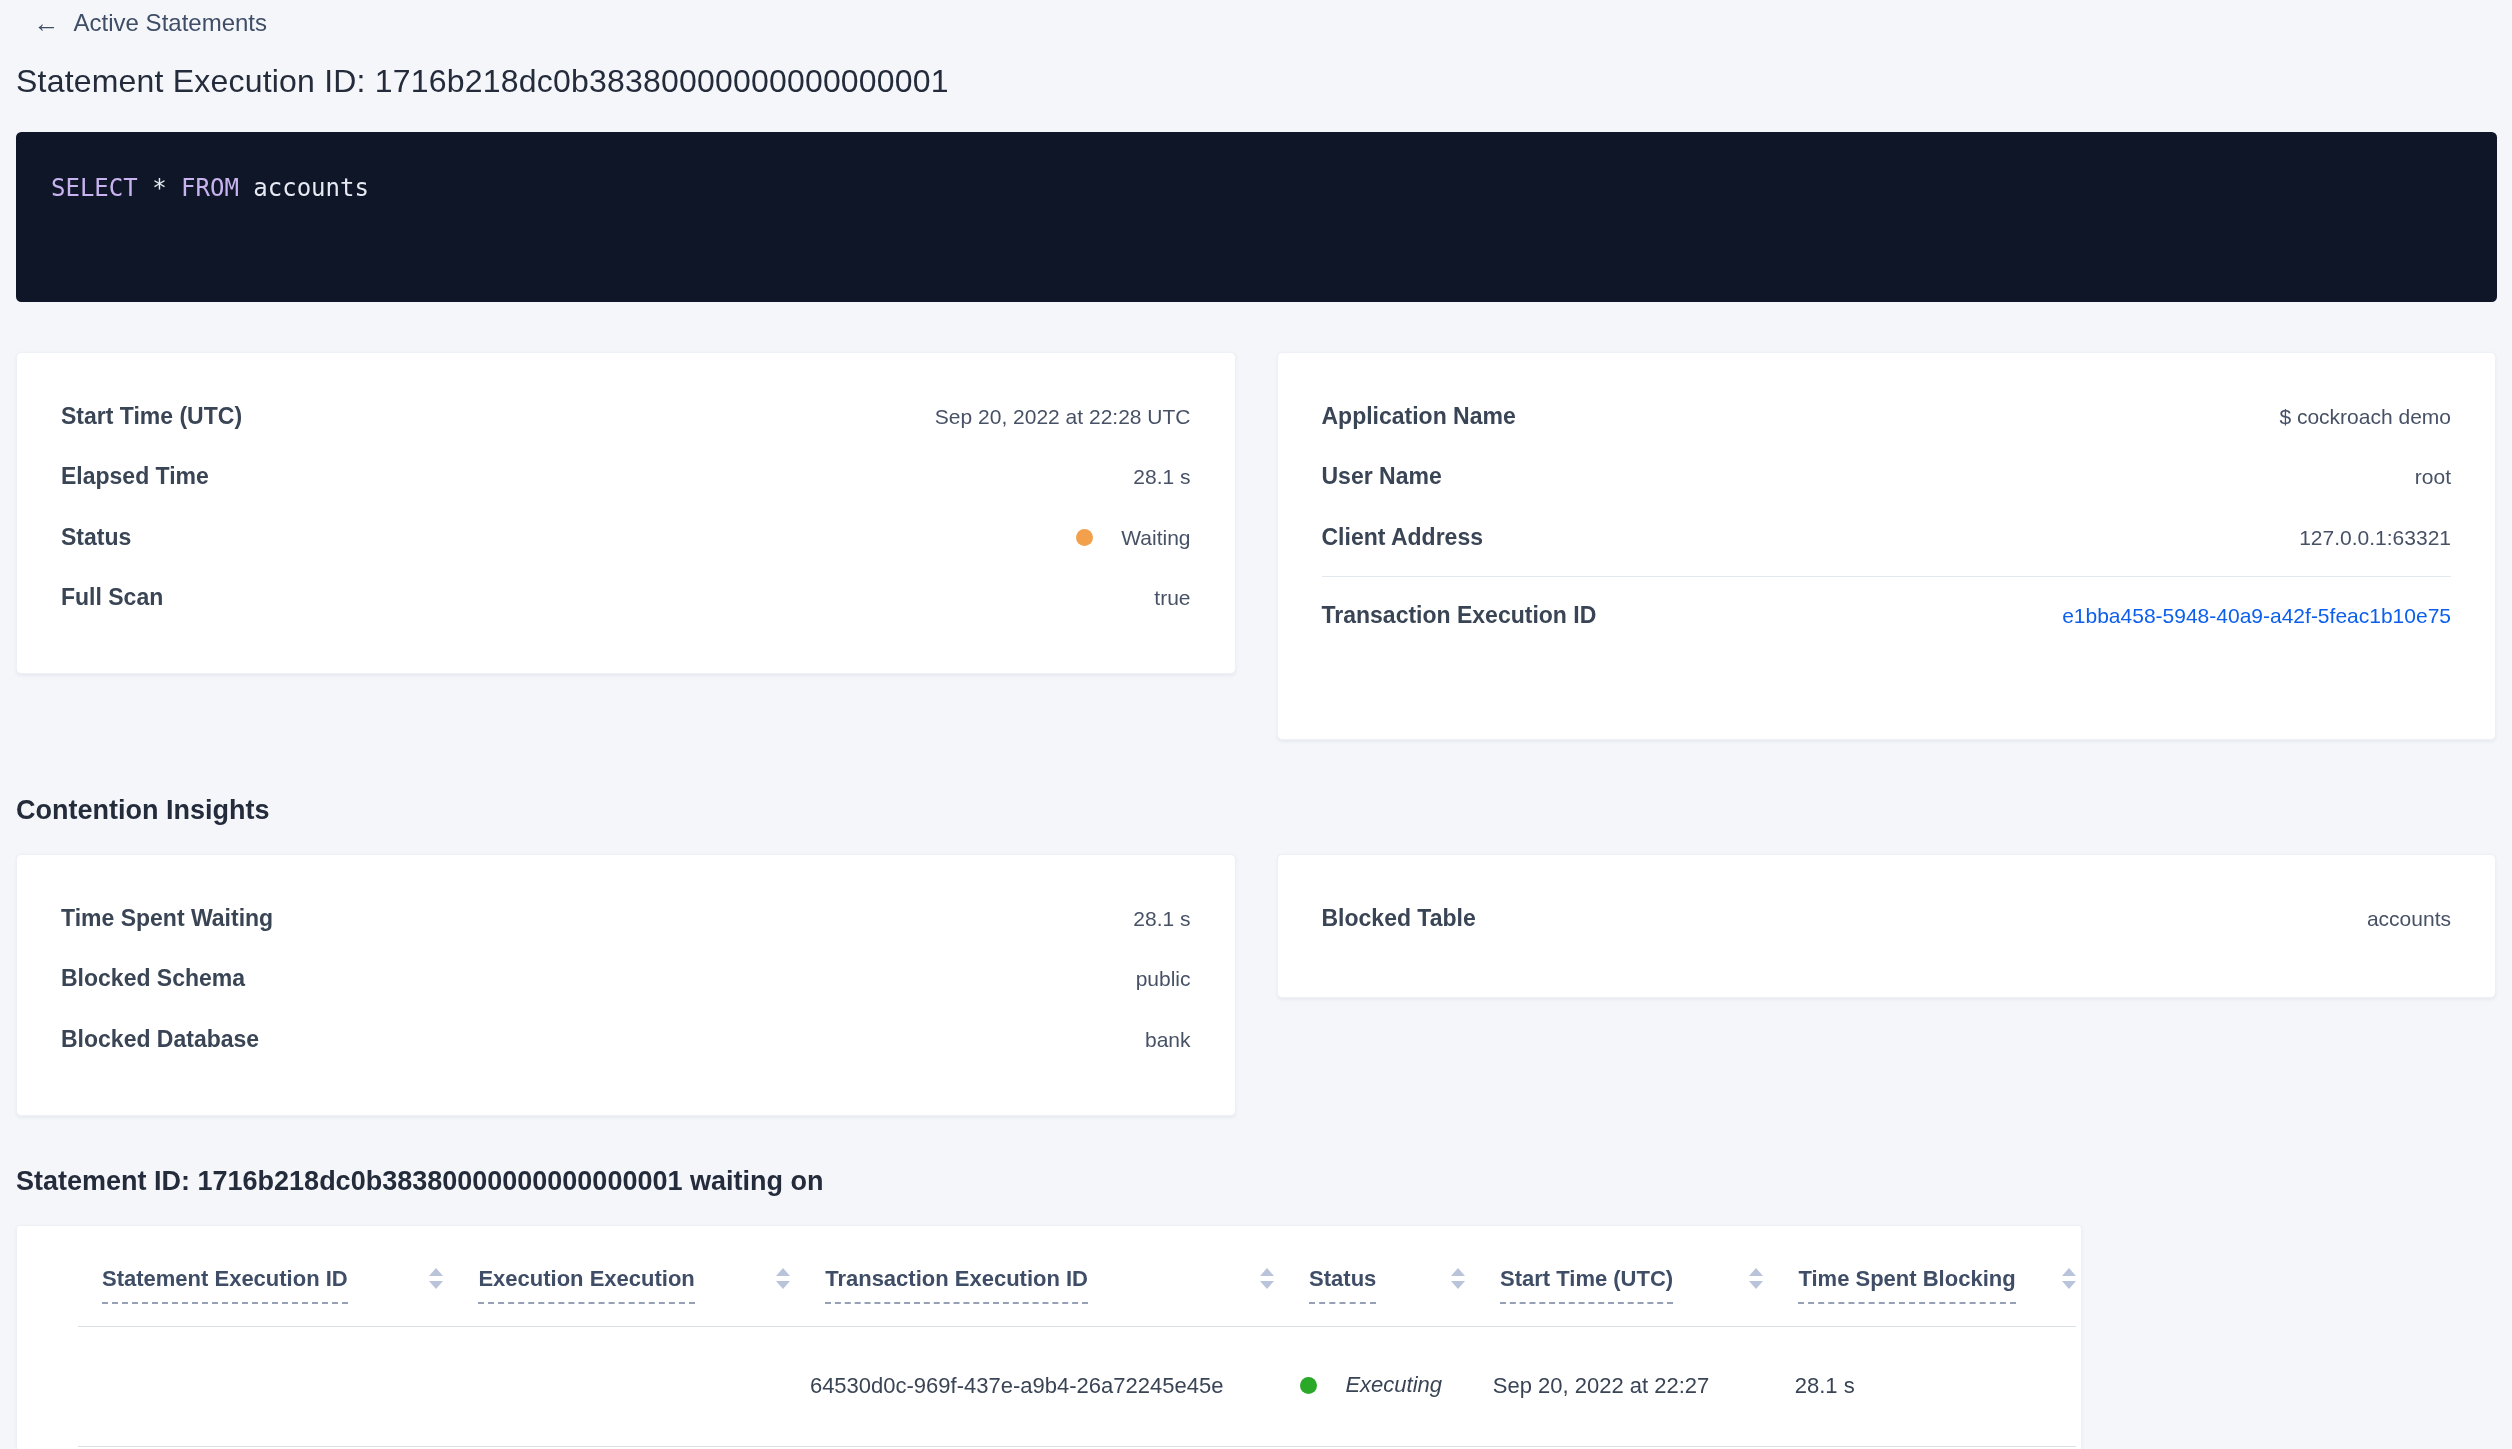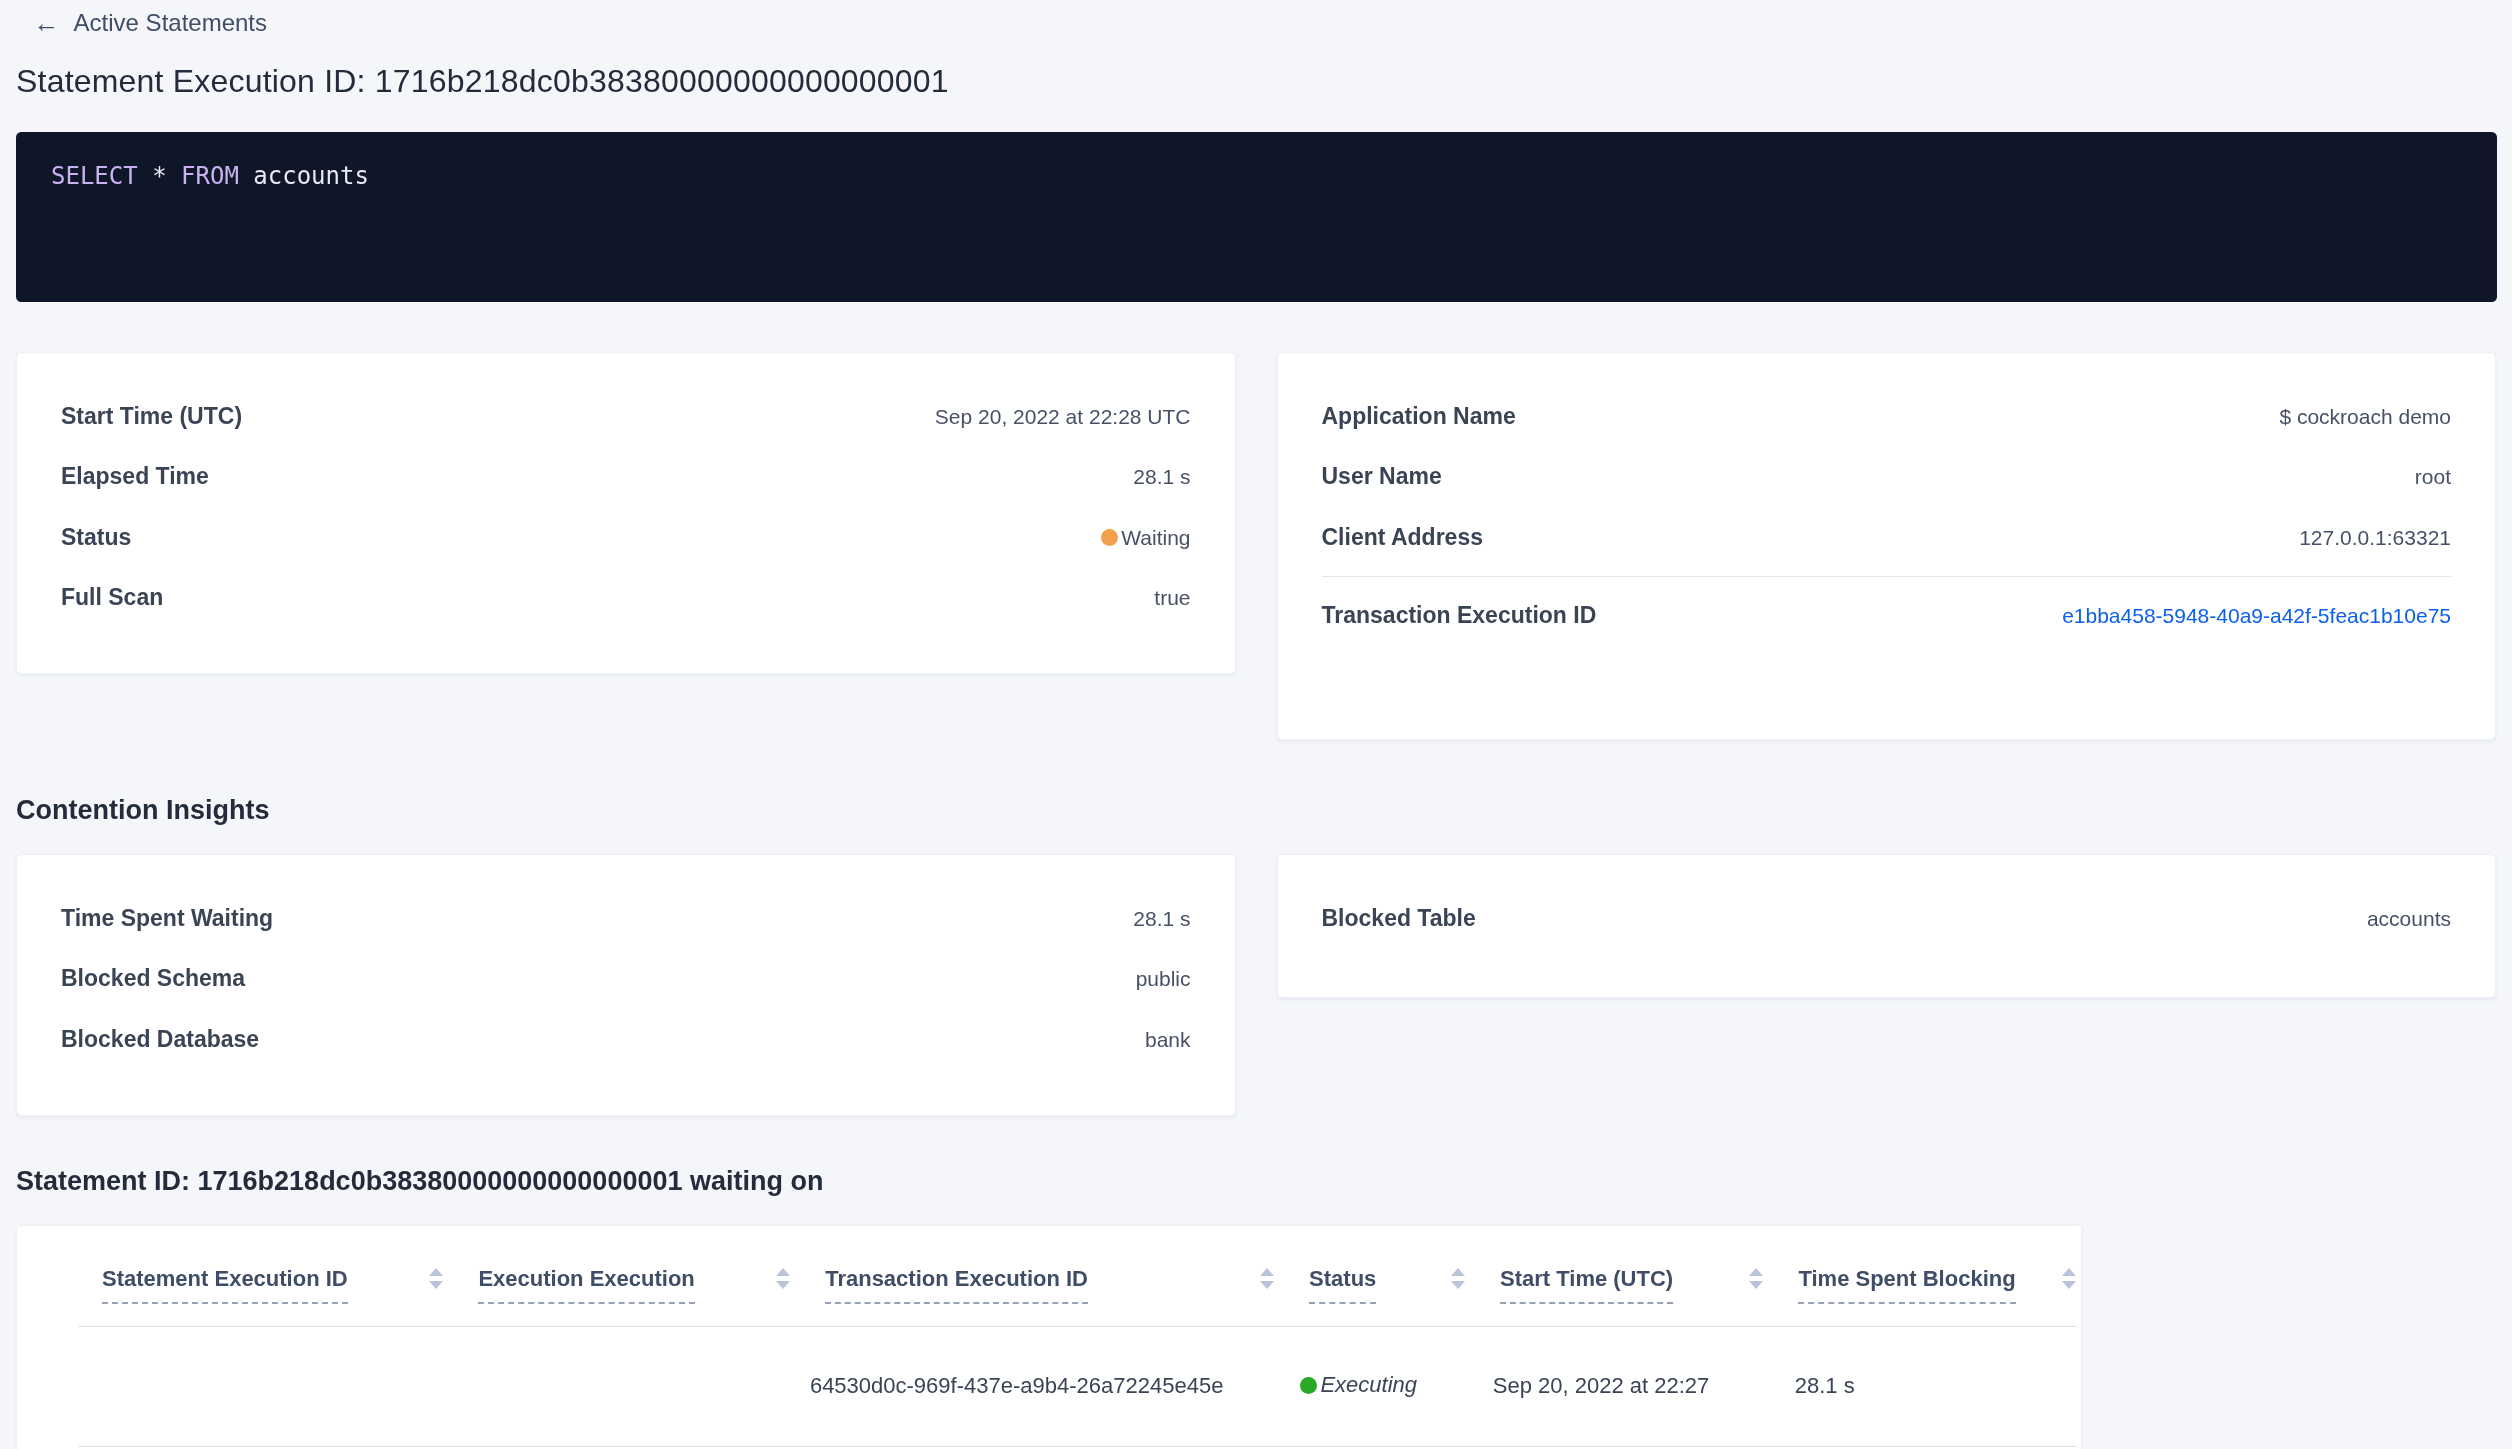--- a/index.html
+++ b/index.html
@@ -24,21 +24,21 @@
   .page-title {
     margin-top: 26px;
     font-size: 32px; font-weight: 400; color: #242c3c;
     letter-spacing: 0.2px;
   }
 
   
   .sql-box {
     margin-top: 32px; height: 170px; width: 2481px;
     background: #0e1627; border-radius: 5.3px;
-    padding: 28px 35px;
+    padding: 40px 35px;
   }
   .sql-code {
     font-family: "DejaVu Sans Mono", monospace;
     font-size: 24px; line-height: 32px; white-space: pre;
     color: #e7eaf2;
   }
   .sql-kw { color: #c8b3f0; }
 
   
   .cards-row { display: flex; gap: 41px; align-items: flex-start; }
@@ -50,21 +50,21 @@
   }
   .kv-row {
     display: flex; justify-content: space-between; align-items: center;
     line-height: 35px; min-height: 35px;
   }
   .kv-row + .kv-row { margin-top: 25.5px; }
   .kv-label { font-size: 23px; font-weight: 700; color: #394455; }
   .kv-value { font-size: 21px; color: #475166; text-align: right; }
   .kv-link { color: #0b5fec; cursor: pointer; text-decoration: none; }
   .card-divider { border: none; border-top: 0.9px solid #e3e8f0; margin: 21px 0; }
-  .status-value { display: inline-flex; align-items: center; gap: 3px; }
+  .status-value { display: inline-flex; align-items: center; gap: 28px; }
   .dot { width: 17.6px; height: 17.6px; border-radius: 50%; display: inline-block; }
   .dot-waiting { background: #f2a04c; }
   .dot-executing { background: #2aa827; }
 
   .h-ov { height: 322px; }
   .h-sess { height: 388px; }
   .h-cont-l { height: 262px; }
   .h-cont-r { height: 144px; }
 
   

